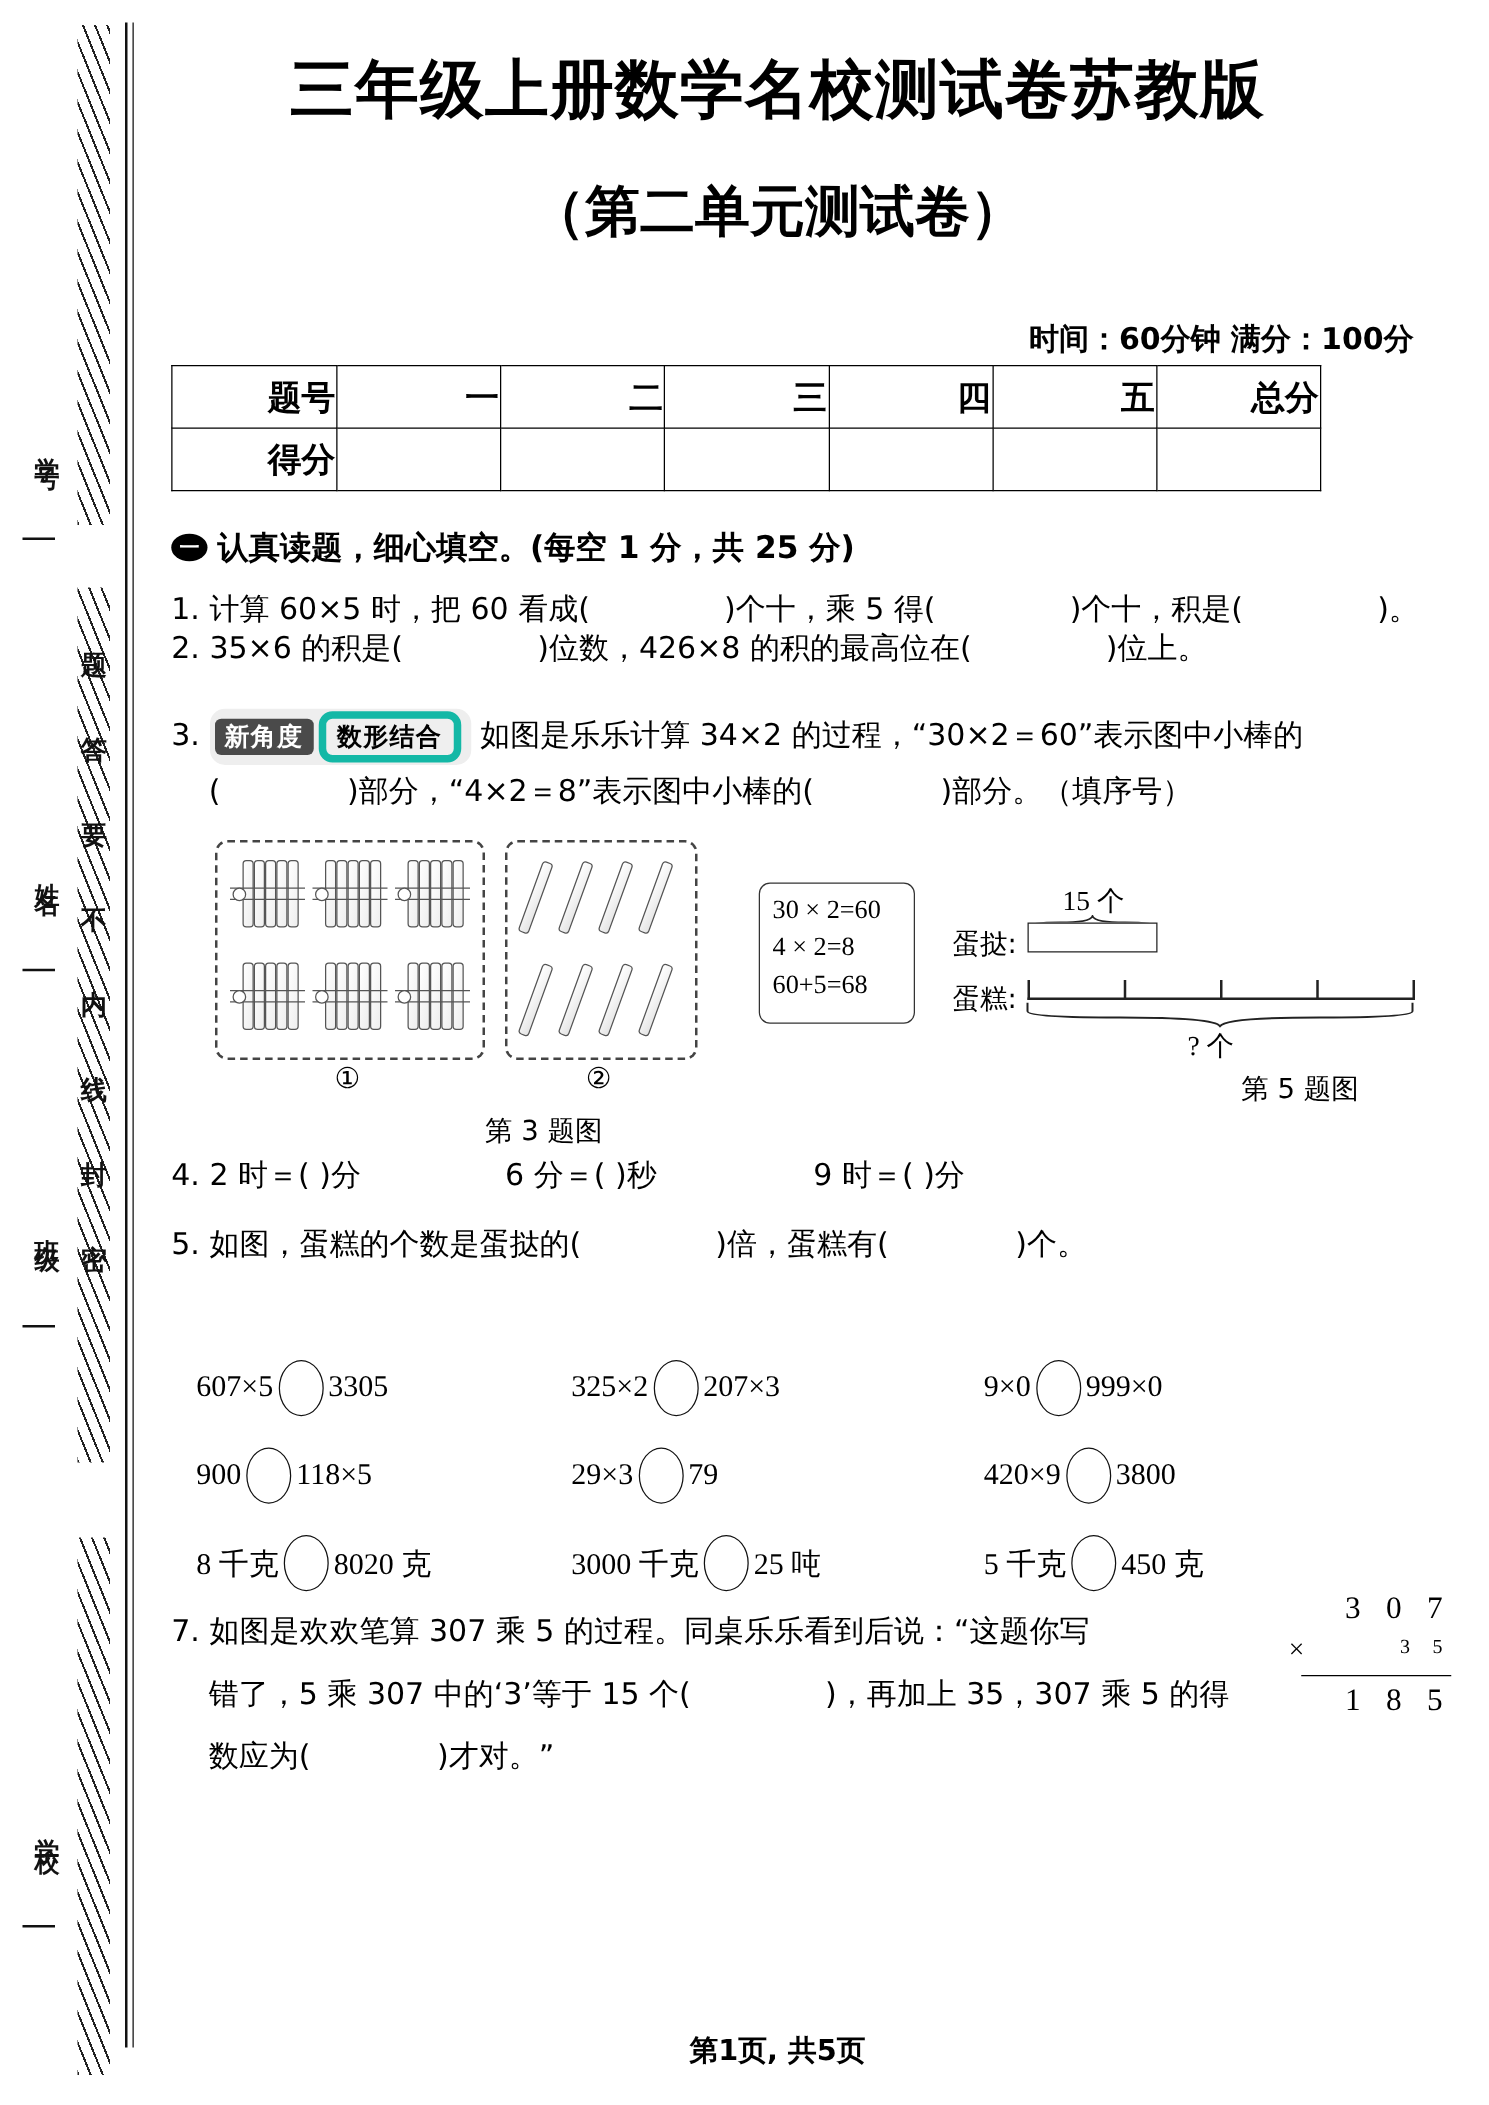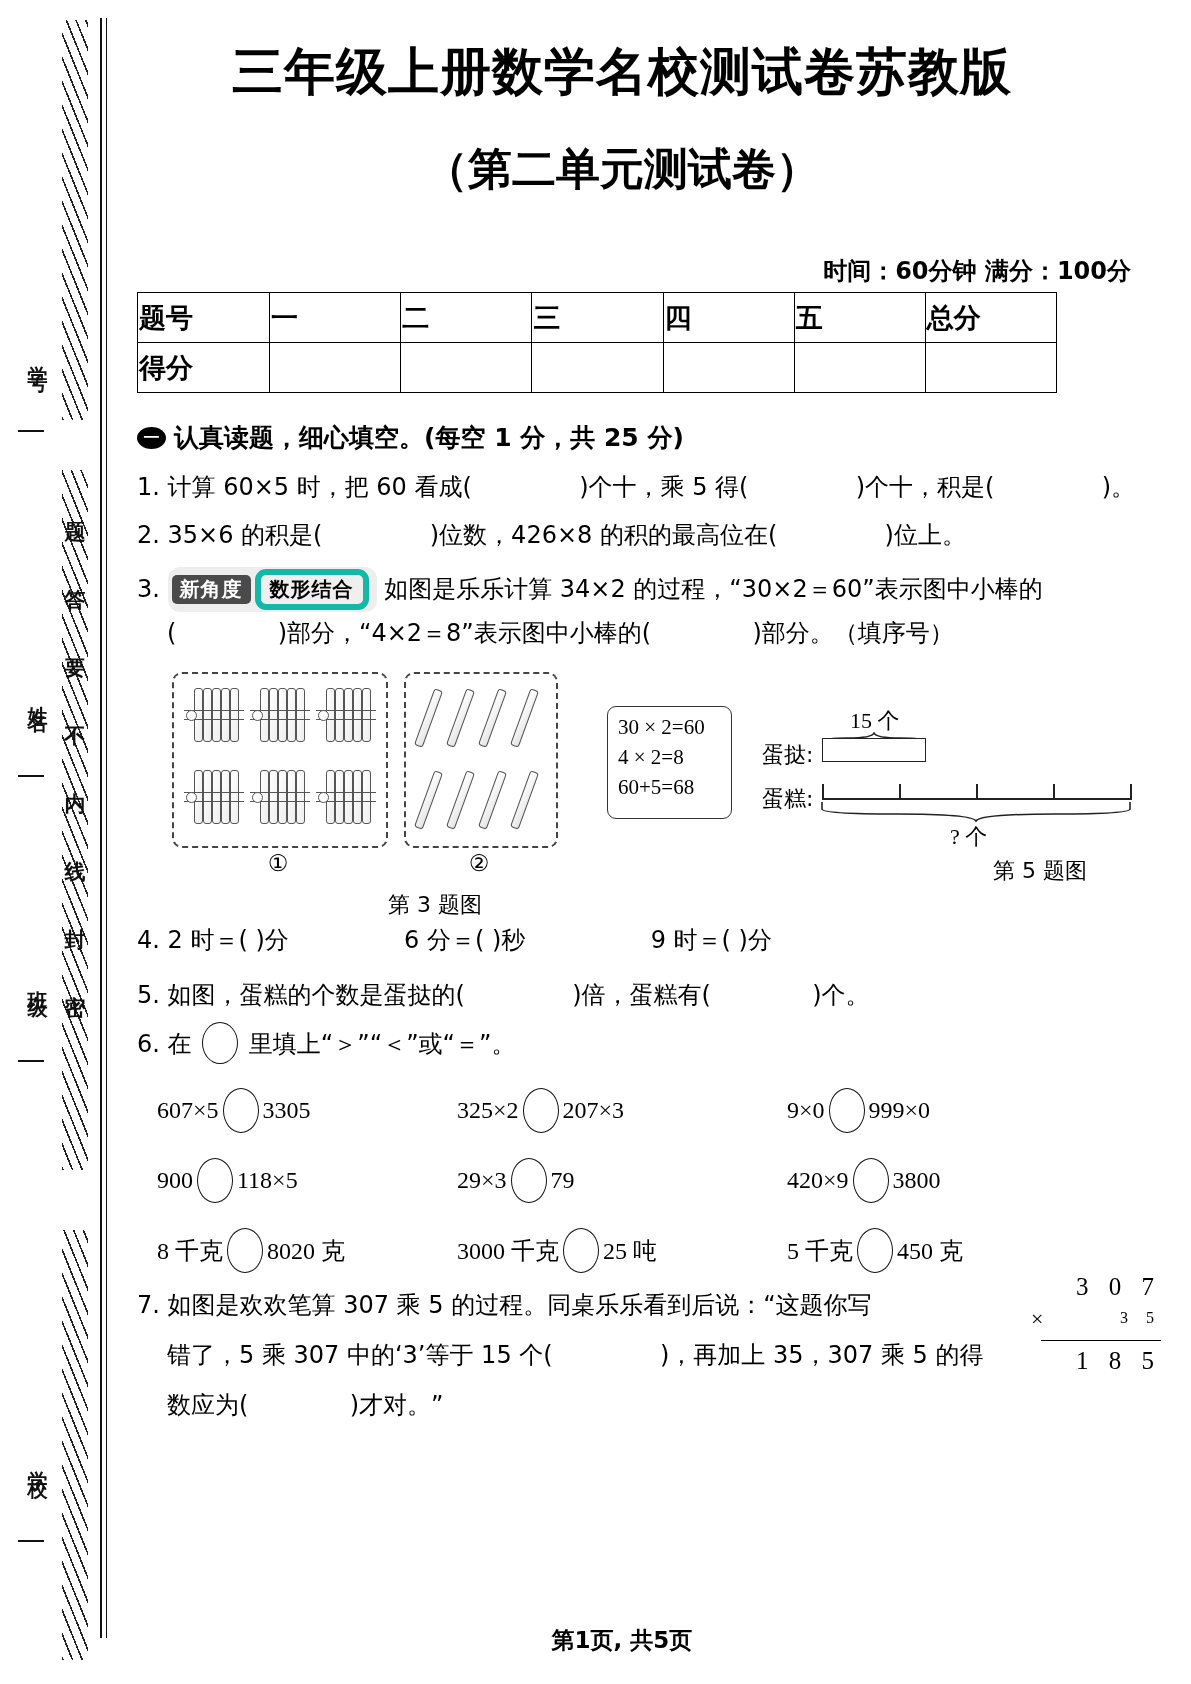--- a/index.html
+++ b/index.html
@@ -57,21 +57,21 @@
     font-family:"DejaVu Sans","Liberation Sans",sans-serif;
     font-weight:700;font-size:24px;color:#000;white-space:nowrap;
   }
 
   
   #score-table{
     position:absolute;left:25px;top:292px;width:920px;
     border-collapse:collapse;
   }
   #score-table td{
-    border:1.6px solid #000;height:47px;text-align:left;vertical-align:middle;
+    border:1.6px solid #000;height:47px;text-align:right;vertical-align:middle;
     font-family:"DejaVu Sans","Liberation Sans",sans-serif;
     font-weight:700;font-size:27px;color:#000;
   }
   #score-table td.lbl{width:132px;}
   #score-table td.col{width:131px;}
 
   
   .sec-head{
     position:absolute;left:25px;top:421px;display:flex;align-items:center;gap:8px;
     font-family:"DejaVu Sans","Liberation Sans",sans-serif;
@@ -252,21 +252,21 @@
     <span class="num">1.</span>
     <span>计算 60×5 时，把 60 看成(</span>
     <span class="blank" style="width:92px;"></span>
     <span>)个十，乘 5 得(</span>
     <span class="blank" style="width:92px;"></span>
     <span>)个十，积是(</span>
     <span class="blank" style="width:92px;"></span>
     <span>)。</span>
   </div>
 
-  <div class="q" style="top:520px;">
+  <div class="q" style="top:503px;">
     <span class="num">2.</span>
     <span>35×6 的积是(</span>
     <span class="blank" style="width:92px;"></span>
     <span>)位数，426×8 的积的最高位在(</span>
     <span class="blank" style="width:92px;"></span>
     <span>)位上。</span>
   </div>
 
   <div class="q" style="top:567px;">
     <span class="num">3.</span>
@@ -400,26 +400,20 @@
 
   <div class="q" style="top:980px;">
     <span class="num">5.</span>
     <span>如图，蛋糕的个数是蛋挞的(</span>
     <span class="blank" style="width:92px;"></span>
     <span>)倍，蛋糕有(</span>
     <span class="blank" style="width:86px;"></span>
     <span>)个。</span>
   </div>
 
-  <div class="q" style="top:1022px;">
-    <span class="num">6.</span>
-    <span>在</span>
-    <span class="oval-inline"></span>
-    <span>里填上“＞”“＜”或“＝”。</span>
-  </div>
 
   <div class="cmp-row" style="top:1088px;">
     <div class="cmp-cell" style="left:20px;">
       <span>607×5</span>
       <span class="oval"></span>
       <span>3305</span>
     </div>
     <div class="cmp-cell" style="left:320px;">
       <span>325×2</span>
       <span class="oval"></span>

